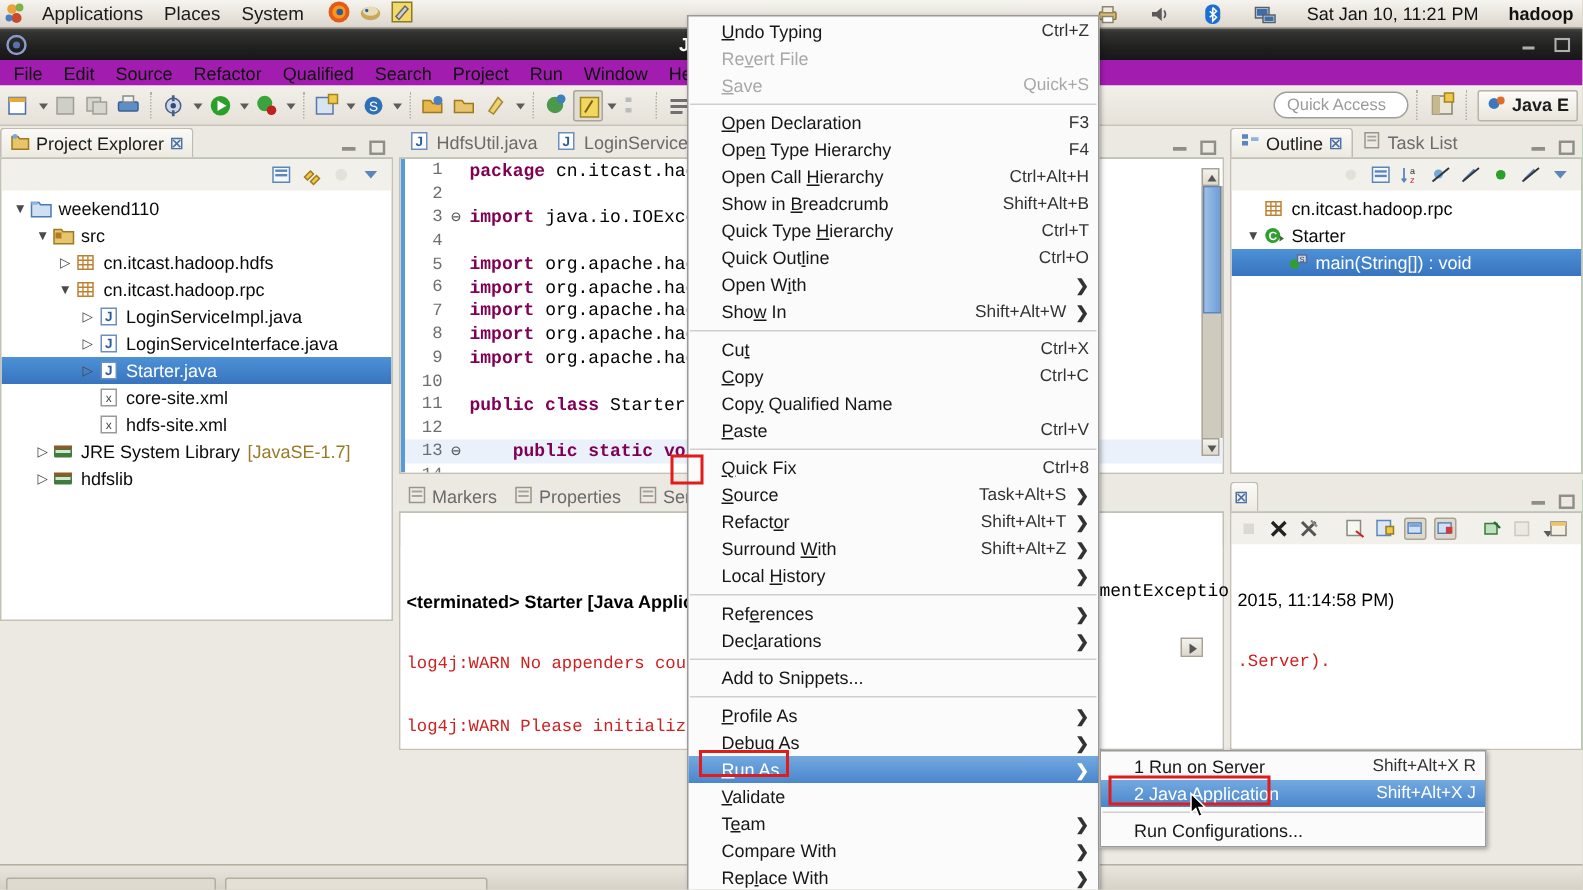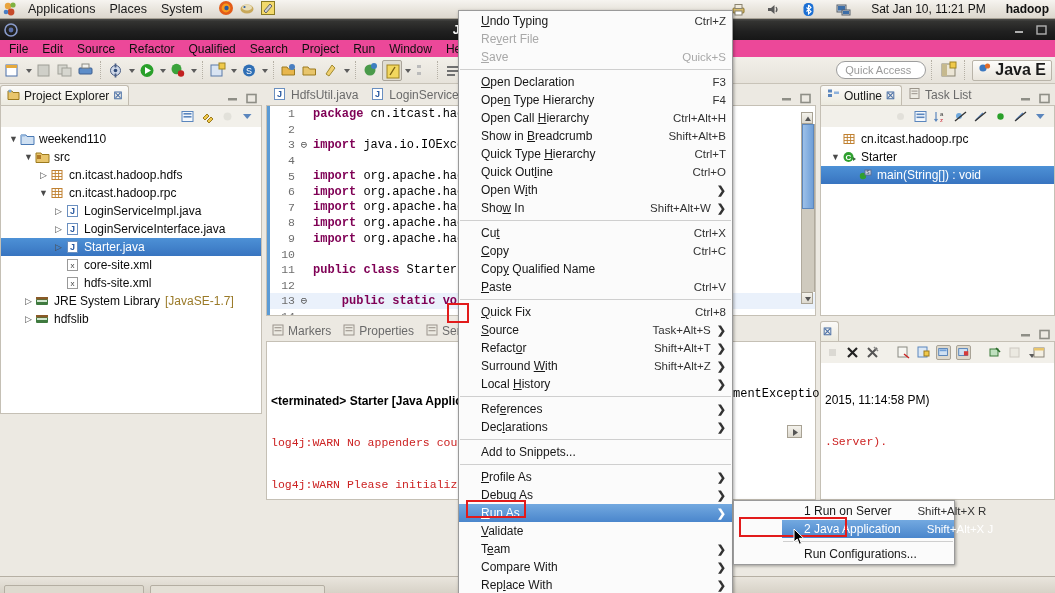--- a/index.html
+++ b/index.html
@@ -47,21 +47,21 @@
   .win-buttons { margin-left: auto; display: flex; gap: 8px; padding-right: 7px; z-index: 2;}
   .winbtn { width: 14px; height: 12px; position: relative; opacity:.85;}
 
   .eclipse {
     position: absolute; left: 0; top: 40px; width: 1055px; height: 536px;
     background: #ece9e2;
   }
 
   
   .menubar {
-    height: 17px; background: #ec4899; display: flex; align-items: center;
+    height: 17px; background: #a21caf; display: flex; align-items: center;
     padding-left: 2px; border-bottom: 0px;
   }
   .menubar .mi { padding: 1px 7px; font-size: 12px; color: #101010; }
 
   
   .toolbar {
     height: 27px; background: linear-gradient(to bottom,#f2efe9,#e6e2da);
     border-bottom: 1px solid #c8c3b8; display: flex; align-items: center;
     padding: 0 3px; gap: 1px; position: relative;
   }
@@ -78,21 +78,21 @@
     margin-left: auto; width: 90px; height: 18px; background: #fff;
     border: 1px solid #9d9d9d; border-radius: 9px; font-size: 11px; color: #9a9a9a;
     padding: 0 8px; line-height: 17px; white-space: nowrap; overflow: hidden;
   }
   .persp-sep { width: 3px; height: 20px; border-left: 1px dotted #b5b0a5; margin: 0 4px;}
   .persp-btn { width:20px; height:20px; position:relative;}
   .persp-tab {
     display: flex; align-items:center; gap:3px; height: 21px;
     background: linear-gradient(to bottom,#fdfcfa,#e9e5dc);
     border: 1px solid #b9b4a9; border-radius: 2px; padding: 0 5px;
-    font-size: 16px; font-weight: bold; color: #1b1b1b; white-space: nowrap;
+    font-size: 12px; font-weight: bold; color: #1b1b1b; white-space: nowrap;
   }
 
   
   .body-area { position: relative; height: 492px; background: #ece9e2; }
 
   
   .view { position: absolute; background: #15803d; }
   .view-tabs {
     height: 21px; display: flex; align-items: flex-end; position: relative;
     background: #ece9e2;
@@ -949,21 +949,21 @@
       <div class="mrow">
         <span>Compare With</span>
         <span class="sub" style="margin-left: auto;">❯</span>
       </div>
       <div class="mrow">
         <span>Rep<span class="under">l</span>ace With</span>
         <span class="sub" style="margin-left: auto;">❯</span>
       </div>
     </div>
 
-  <div class="ctxmenu" style="left:733px; top:500px; width:222px;padding-left:48px;" id="subm">
+  <div class="ctxmenu" style="left:733px; top:500px; width:258px;" id="subm">
       <div class="mrow">
         <span>1 Run on Server</span>
         <span class="acc">Shift+Alt+X R</span>
       </div>
       <div class="mrow hl">
         <span>2 Java Application</span>
         <span class="acc">Shift+Alt+X J</span>
       </div>
       <div class="msep"></div>
       <div class="mrow">

